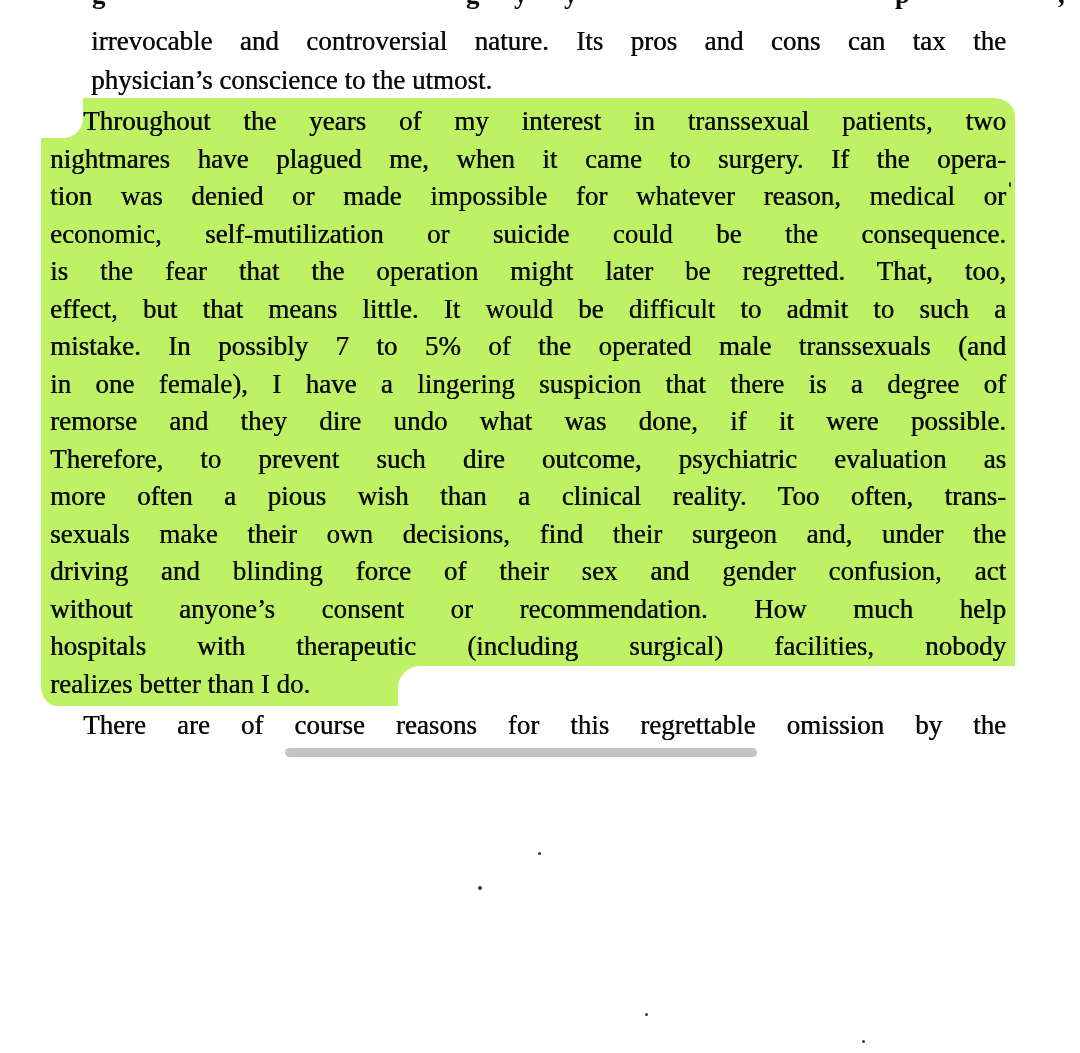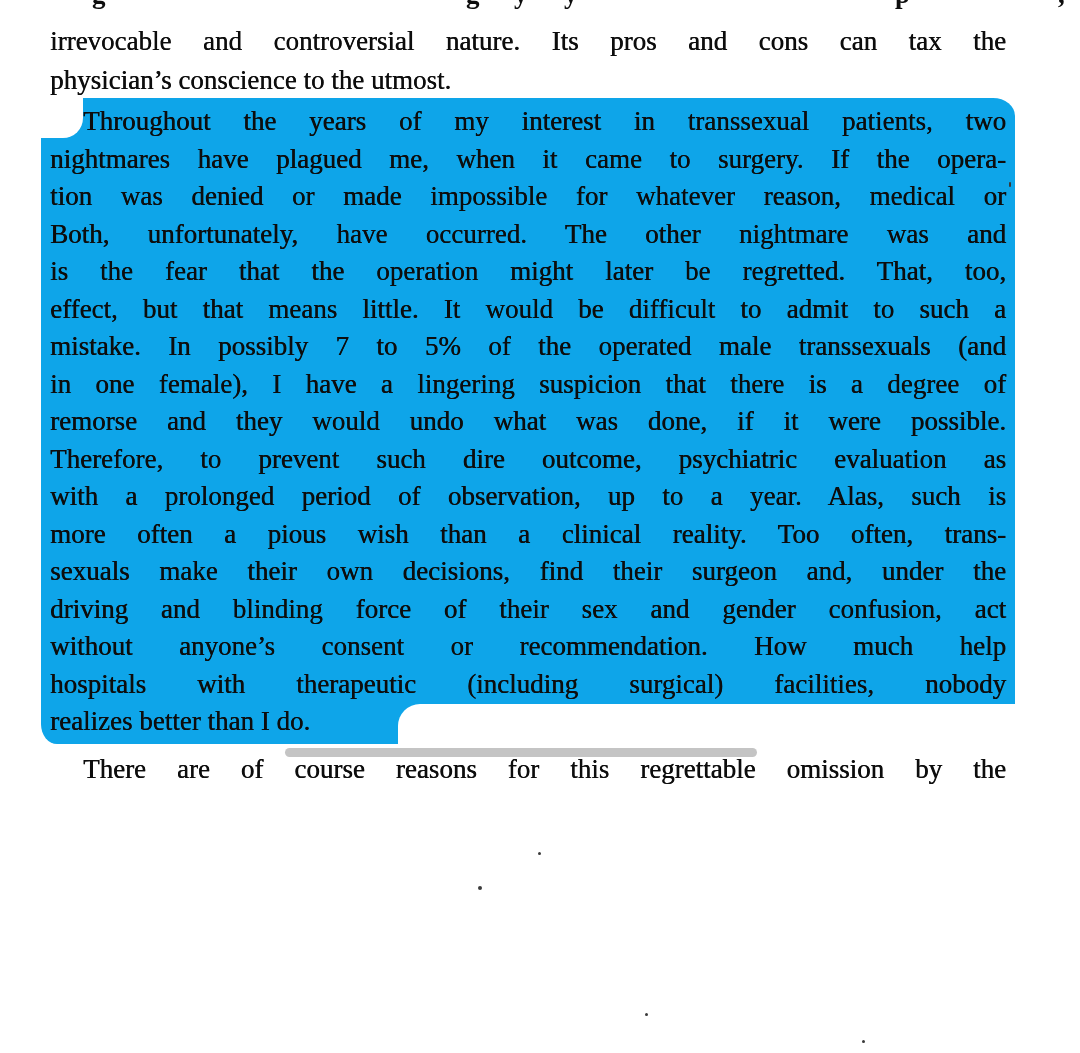--- a/index.html
+++ b/index.html
@@ -45,46 +45,46 @@
     line-height: 39px;
     text-align: justify;
     text-align-last: left;
     text-justify: inter-word;
     text-shadow: 0.4px 0 0 currentColor;
     white-space: normal;
   }
   .line.just { text-align-last: justify; }
   .line.indent { text-indent: 33px; }
 
-  .para.intro { margin-top: 8px; }
+  .para.intro { margin-top: 8px; margin-left: 41px; }
 
   .hl-block {
     position: relative;
     margin: -2px -9px 0 -9px;
     padding: 5px 9px 3px 9px;
-    background: #0ea5e9;
+    background: #bef264;
     border-radius: 18px 22px 20px 16px / 14px 18px 16px 20px;
   }
   .hl-block .line { line-height: 37.5px; }
   .hl-notch {
     position: absolute;
     top: 0; left: 0;
     width: 42px; height: 40px;
     background: #ffffff;
     border-bottom-right-radius: 20px;
   }
   .hl-tail {
     position: absolute;
     bottom: 0; left: 357px; right: 0;
     height: 40px;
     background: #ffffff;
     border-top-left-radius: 22px;
   }
 
-  .para.closing { margin-top: 6px; }
+  .para.closing { }
 
   
   .streak {
     position: absolute;
     left: 285px; top: 748px;
     width: 472px; height: 9px;
     background: rgba(125,125,125,0.45);
     border-radius: 5px;
   }
   .speck { position: absolute; background: #3a3a3a; border-radius: 50%; }
@@ -114,28 +114,27 @@
       <div class="line just">irrevocable and controversial nature. Its pros and cons can tax the</div>
       <div class="line">physician’s conscience to the utmost.</div>
     </div>
 
     <div class="hl-block">
       <div class="hl-notch"></div>
       <div class="hl-tail"></div>
       <div class="line just indent">Throughout the years of my interest in transsexual patients, two</div>
       <div class="line just">nightmares have plagued me, when it came to surgery. If the opera-</div>
       <div class="line just">tion was denied or made impossible for whatever reason, medical or</div>
-      <div class="line just">Both, unfortunately, have occurred. The other nightmare was and</div>
+      <div class="line just">economic, self-mutilization or suicide could be the consequence.</div>
       <div class="line just">is the fear that the operation might later be regretted. That, too,</div>
       <div class="line just">effect, but that means little. It would be difficult to admit to such a</div>
       <div class="line just">mistake. In possibly 7 to 5% of the operated male transsexuals (and</div>
       <div class="line just">in one female), I have a lingering suspicion that there is a degree of</div>
-      <div class="line just">remorse and they would undo what was done, if it were possible.</div>
+      <div class="line just">remorse and they dire undo what was done, if it were possible.</div>
       <div class="line just">Therefore, to prevent such dire outcome, psychiatric evaluation as</div>
-      <div class="line just">with a prolonged period of observation, up to a year. Alas, such is</div>
       <div class="line just">more often a pious wish than a clinical reality. Too often, trans-</div>
       <div class="line just">sexuals make their own decisions, find their surgeon and, under the</div>
       <div class="line just">driving and blinding force of their sex and gender confusion, act</div>
       <div class="line just">without anyone’s consent or recommendation. How much help</div>
       <div class="line just">hospitals with therapeutic (including surgical) facilities, nobody</div>
       <div class="line">realizes better than I do.</div>
     </div>
 
     <div class="para closing">
       <div class="line just indent">There are of course reasons for this regrettable omission by the</div>

